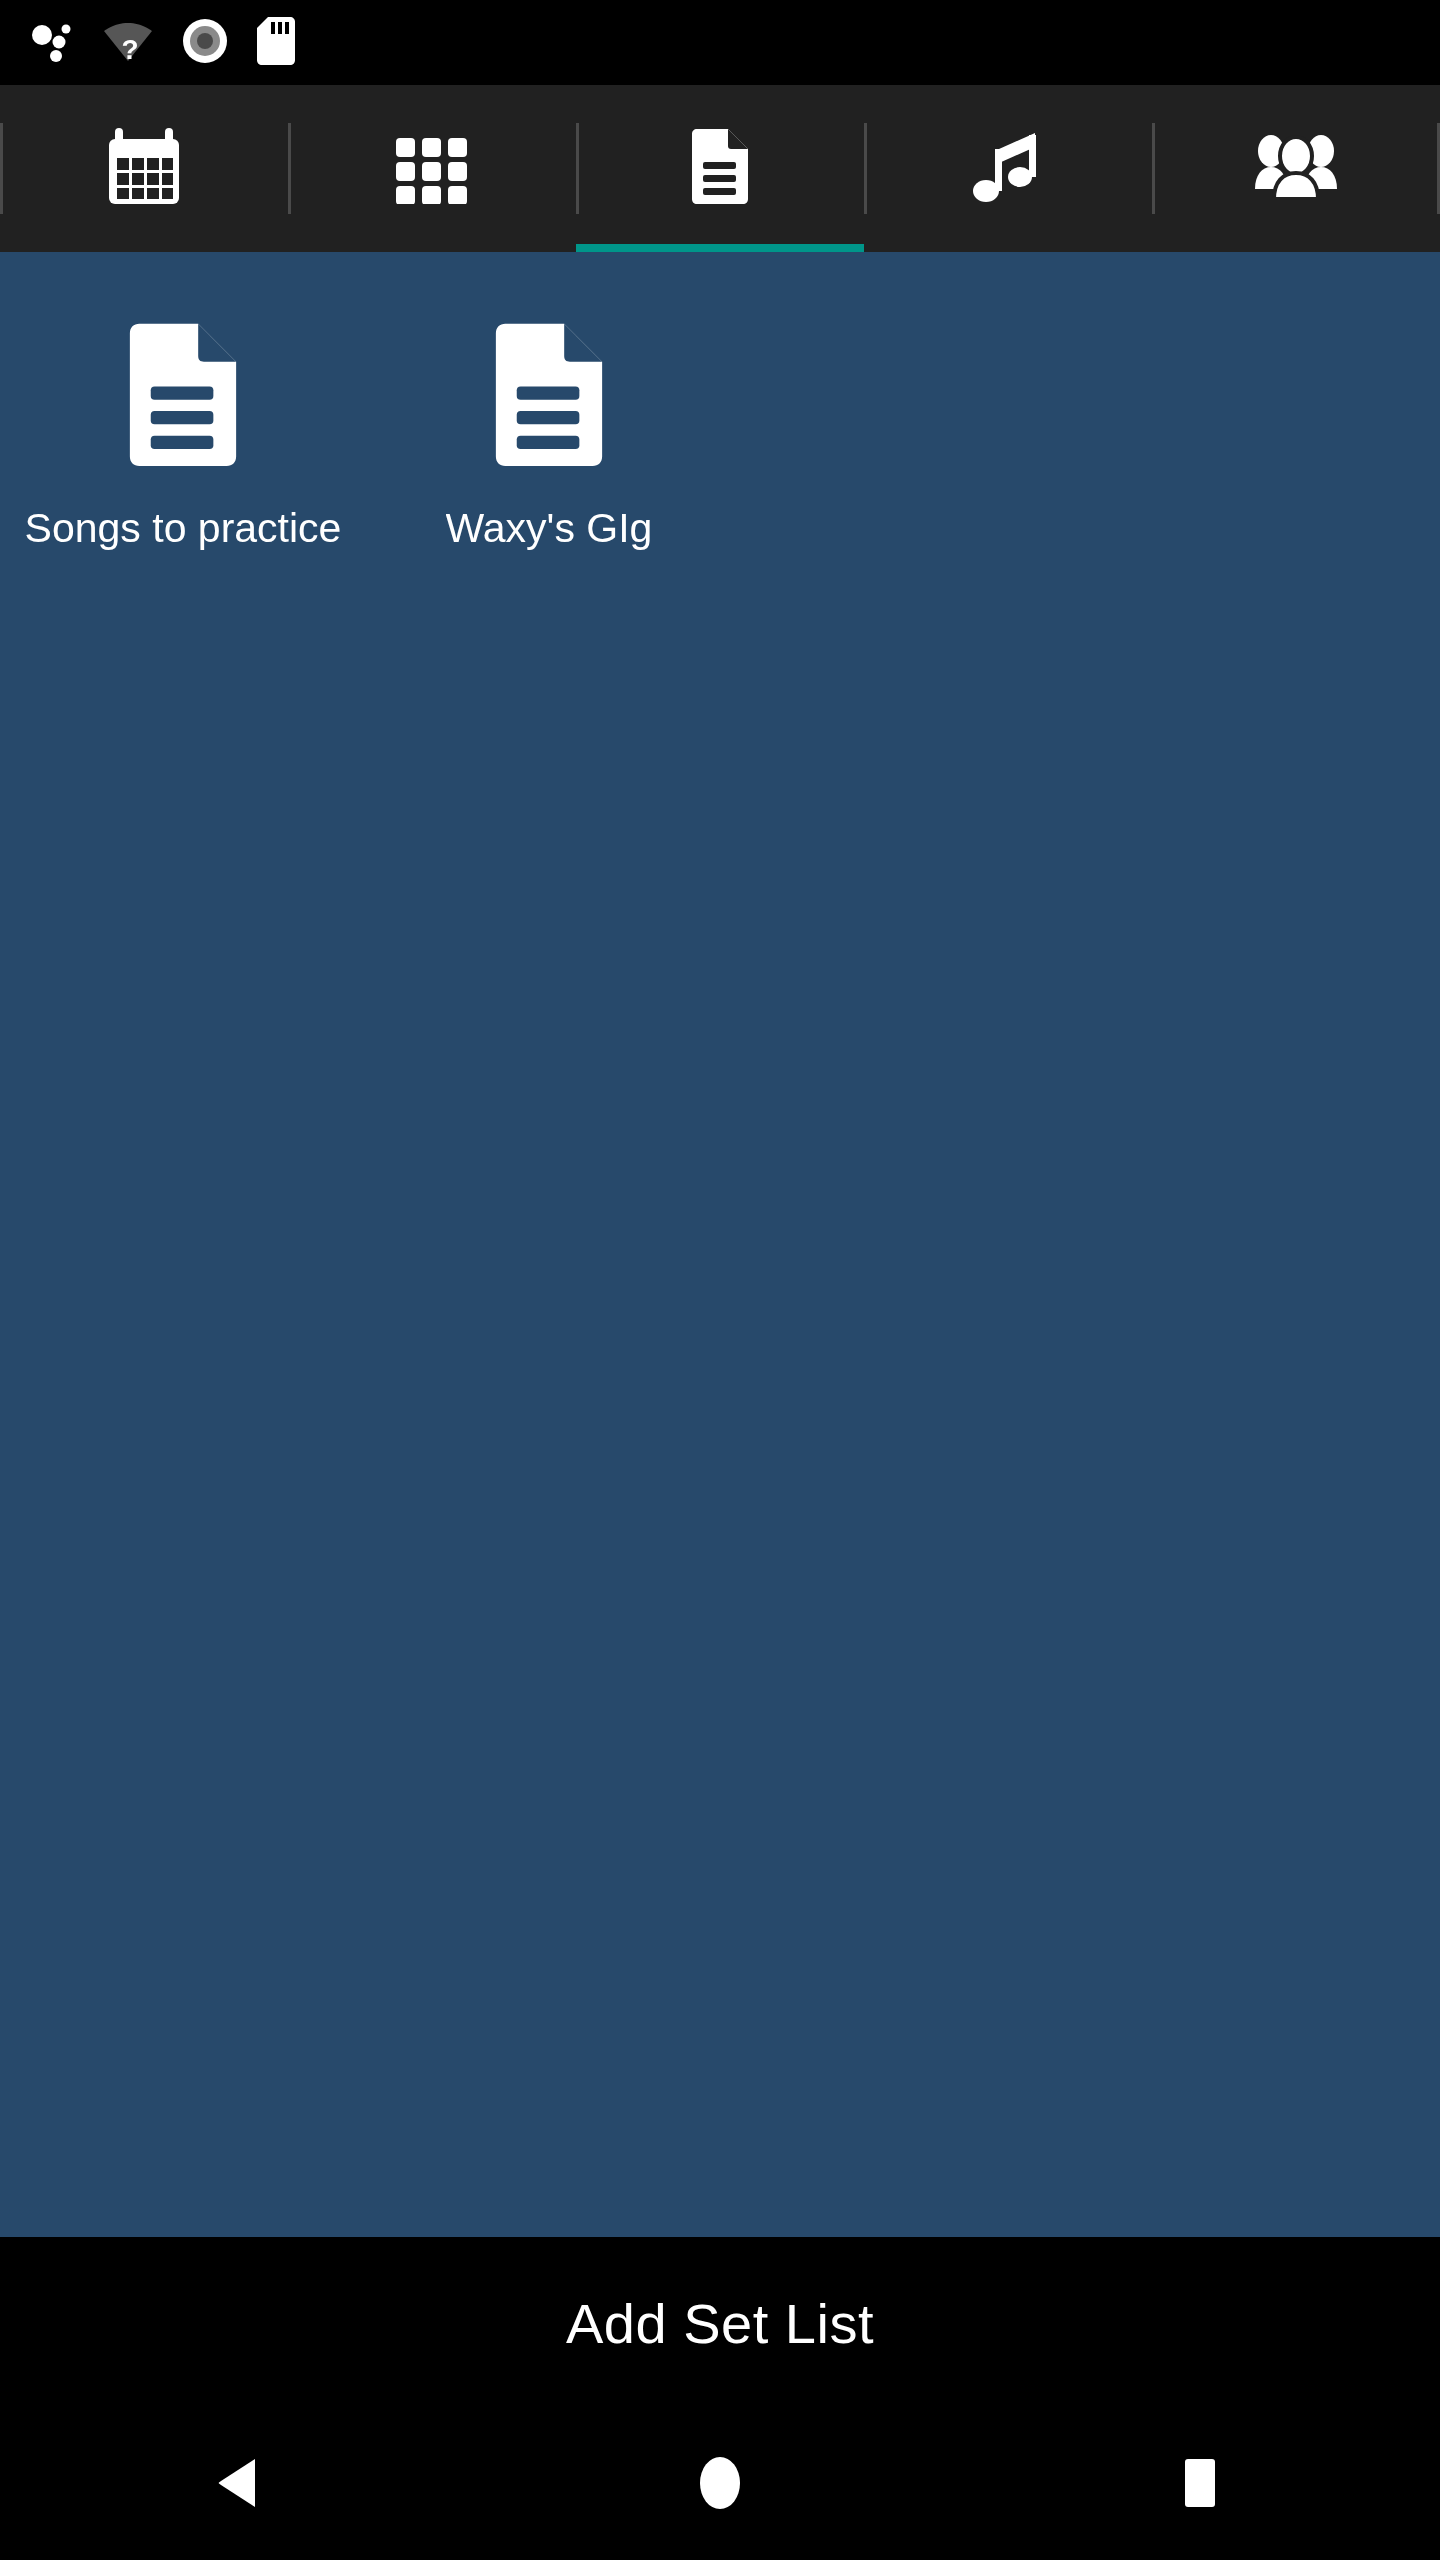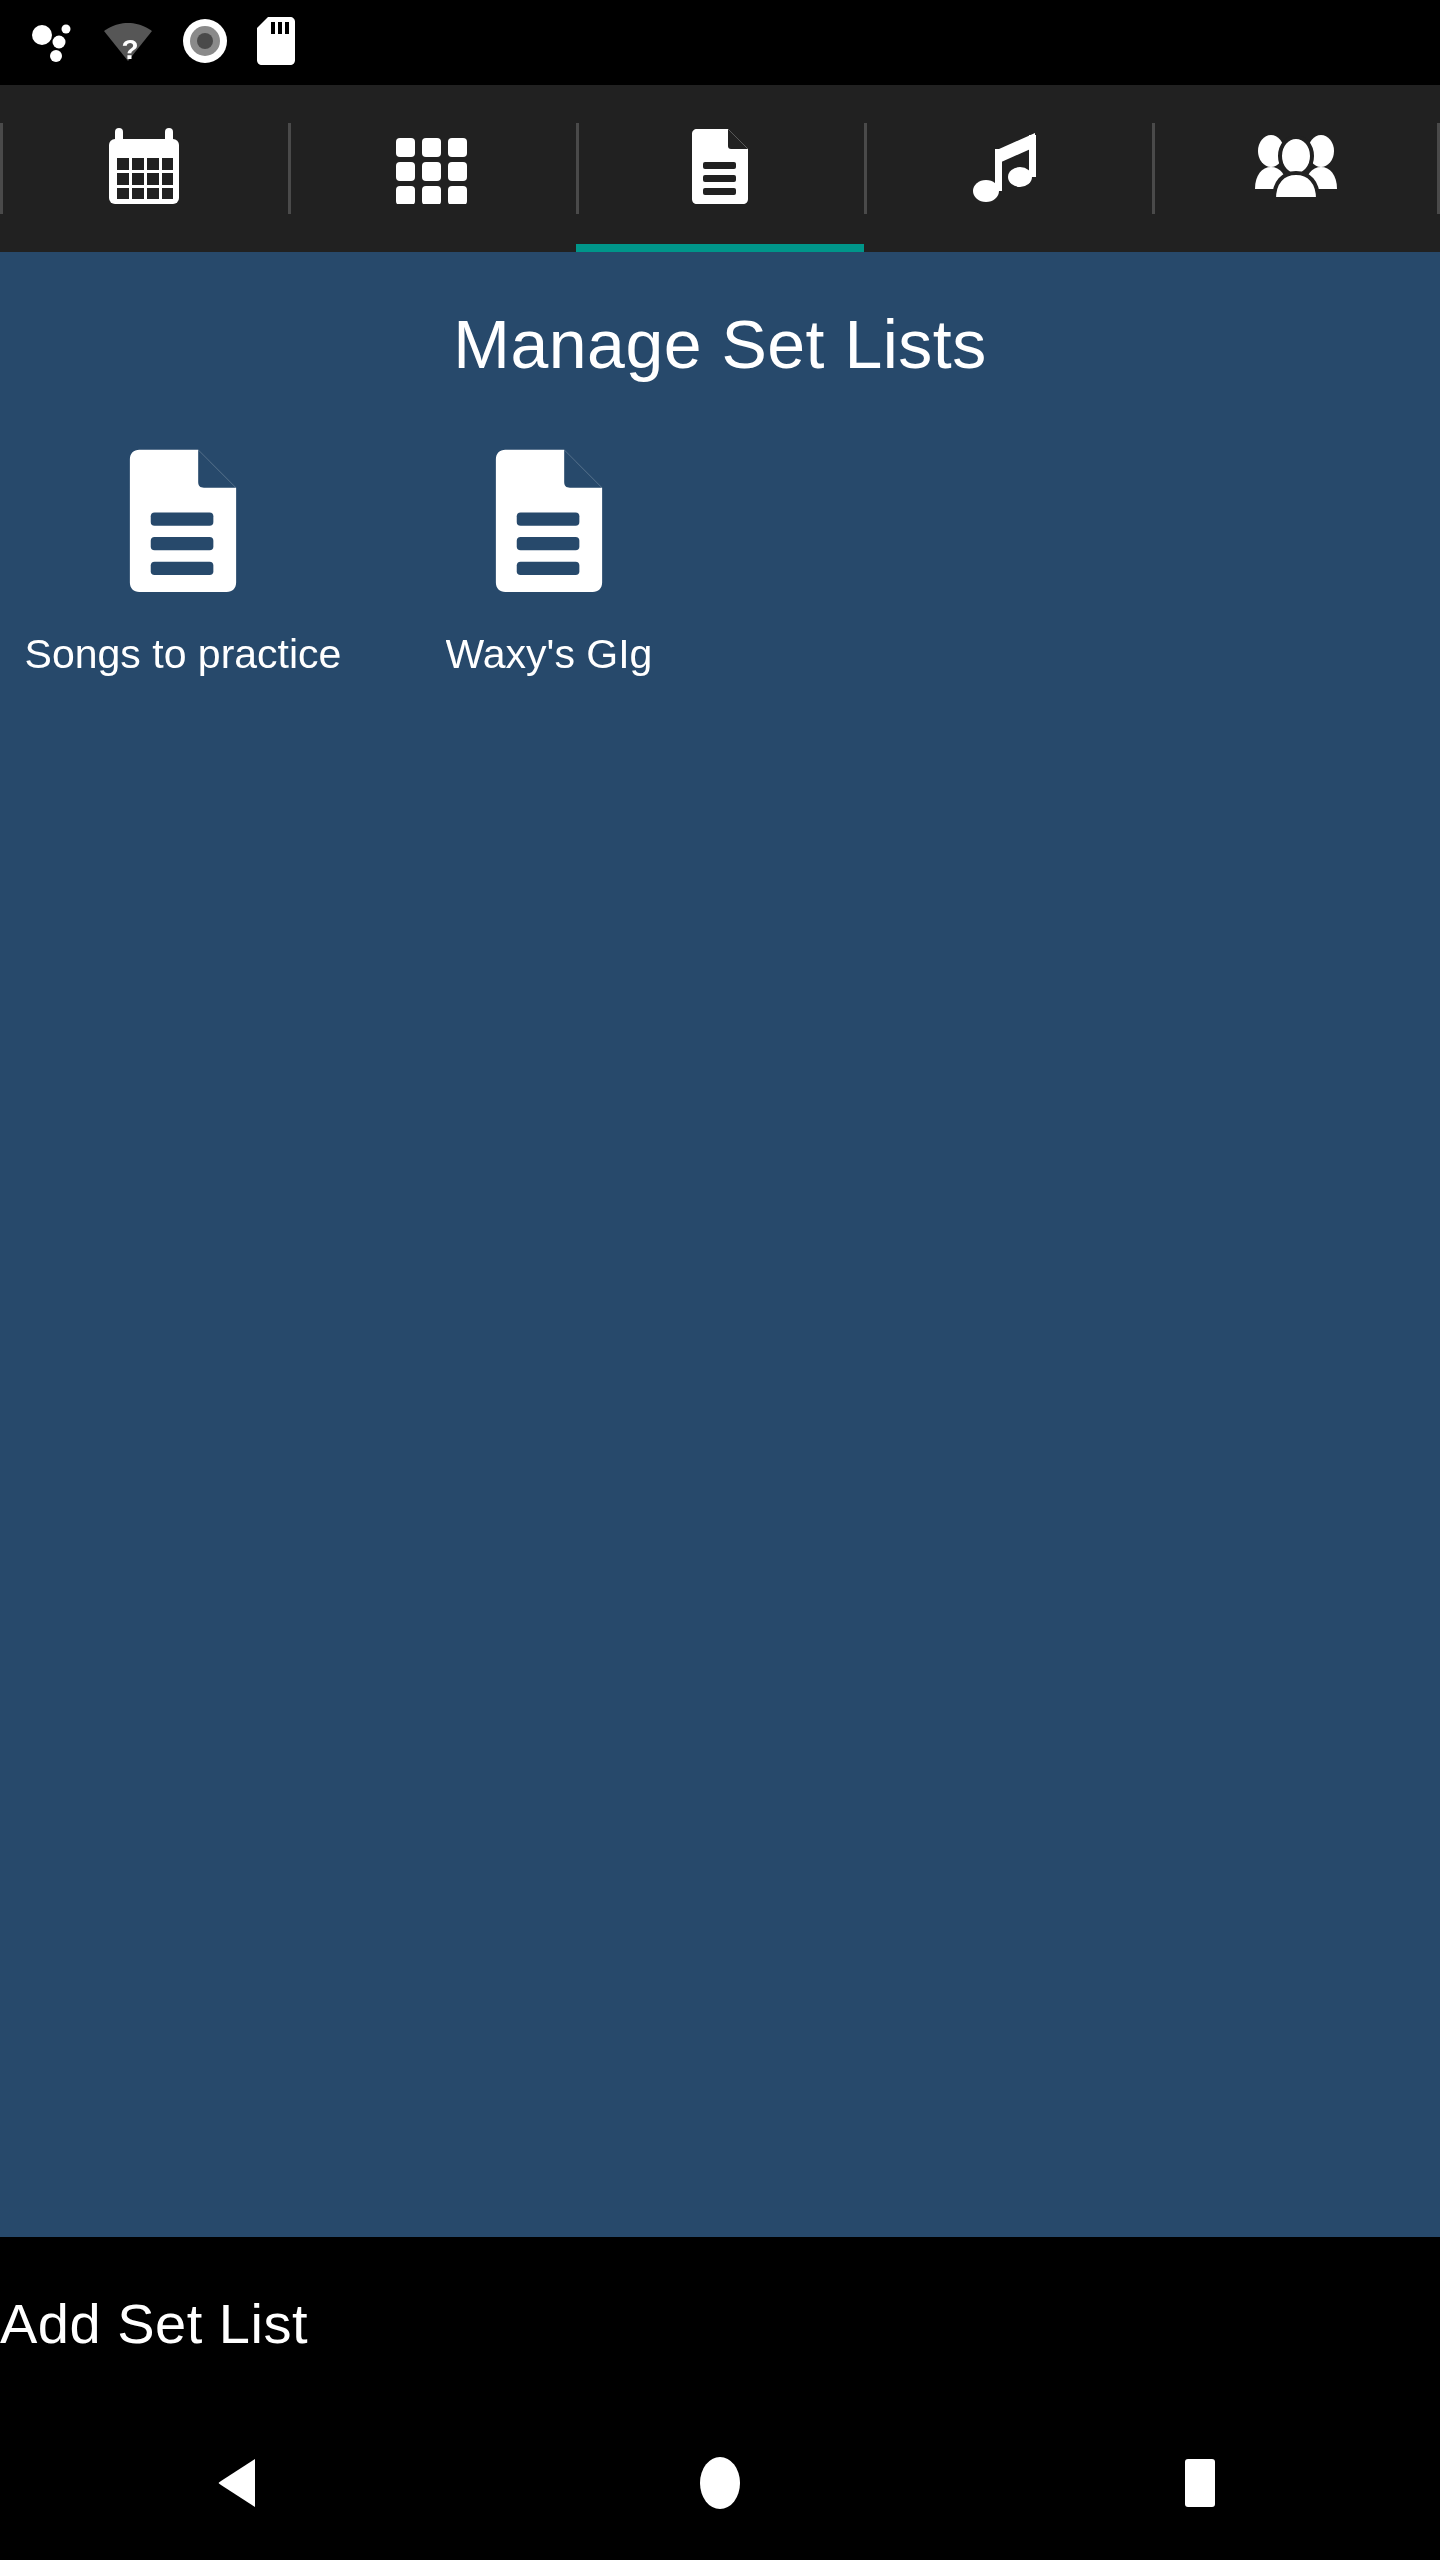--- a/index.html
+++ b/index.html
@@ -166,20 +166,21 @@
   
   #add-bar {
     position: absolute;
     left: 0;
     top: 2237px;
     width: 1440px;
     height: 173px;
     background: #000000;
     display: flex;
     align-items: center;
+    justify-content: center;
     cursor: pointer;
   }
   #add-bar-label {
     color: #ffffff;
     font-size: 56px;
     line-height: 56px;
     font-weight: 400;
     letter-spacing: 0.5px;
   }
 
@@ -327,21 +328,20 @@
           <path d="M20 68 C20 51 29 42 42 42 C55 42 64 51 64 68 Z" fill="#ffffff" stroke="#212121" stroke-width="4"></path>
         </svg>
       </div>
 
     </div>
 
   </div>
 
   <div id="content">
 
-    <div id="page-title">Manage Set Lists</div>
 
     <div id="setlist-grid">
 
       <div class="setlist-item">
         <svg class="setlist-doc-icon" viewBox="0 0 64 78">
           <path d="M4 2 L40 2 L60 22 L60 72 C60 75 58 77 55 77 L9 77 C6 77 4 75 4 72 L4 7 C4 4 6 2 9 2 Z" fill="#ffffff"></path>
           <path d="M40 2 L60 22 L43 22 C41 22 40 21 40 19 Z" fill="#27496b"></path>
           <rect x="15" y="35" width="33" height="7" rx="2" fill="#27496b"></rect>
           <rect x="15" y="48" width="33" height="7" rx="2" fill="#27496b"></rect>
           <rect x="15" y="61" width="33" height="7" rx="2" fill="#27496b"></rect>

